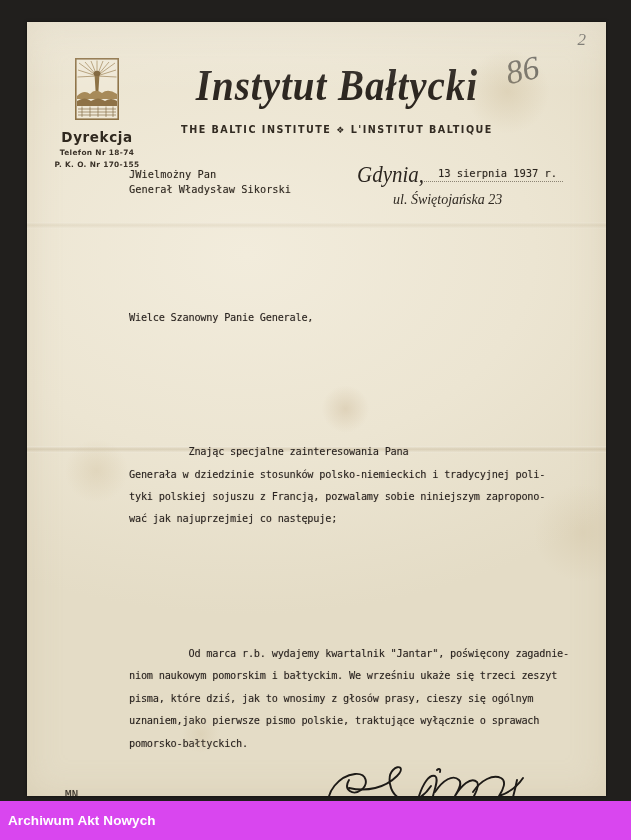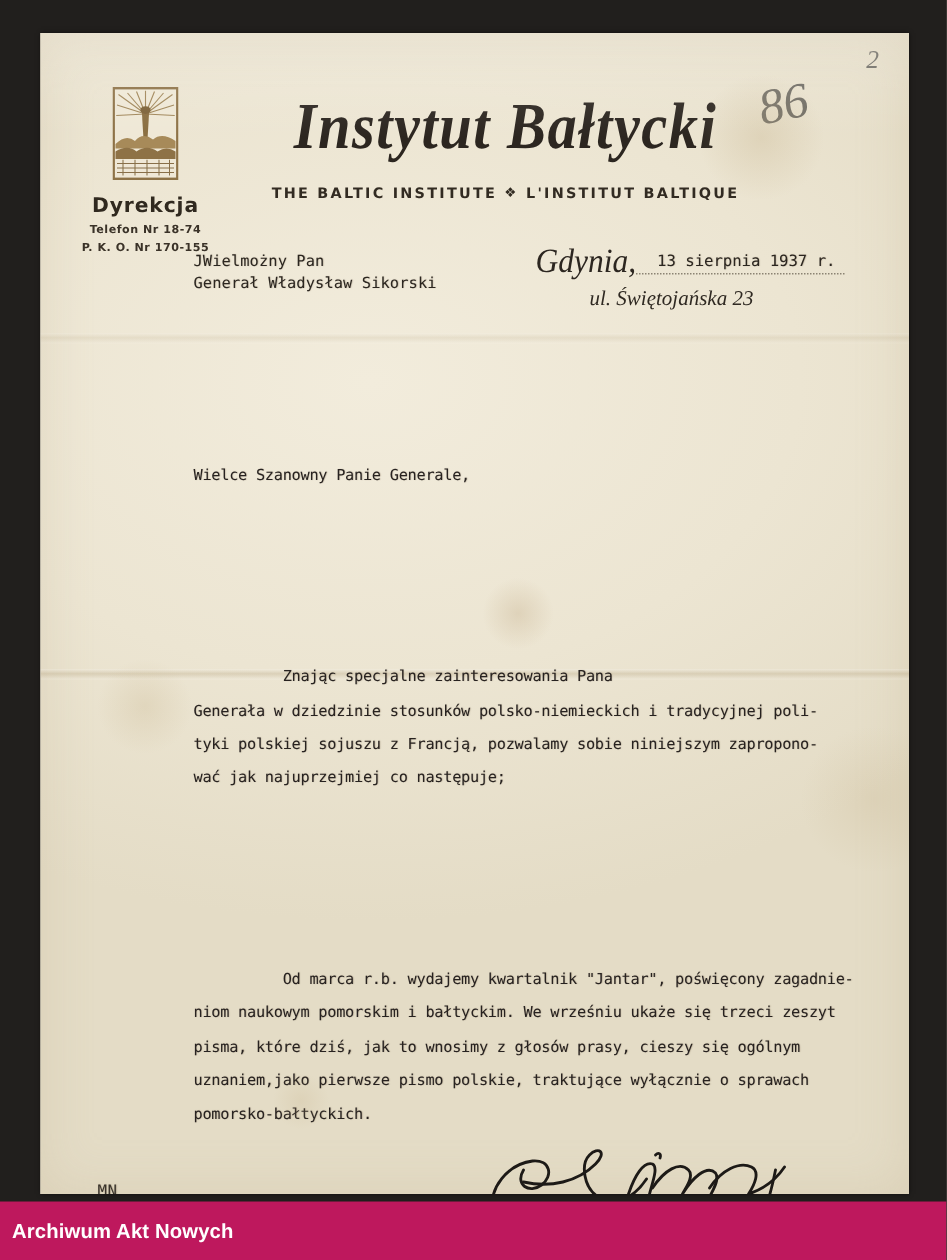--- a/index.html
+++ b/index.html
@@ -238,21 +238,21 @@
     letter-spacing: 0.4px;
   }
 
   
   #archive-bar {
     position: absolute;
     left: 0;
     top: 801px;
     width: 631px;
     height: 39px;
-    background: #be185d;
+    background: #d946ef;
     display: flex;
     align-items: center;
   }
   #archive-label {
     margin-left: 8px;
     color: #ffffff;
     font-family: "Liberation Sans", sans-serif;
     font-size: 13.5px;
     font-weight: 700;
     letter-spacing: 0.1px;

